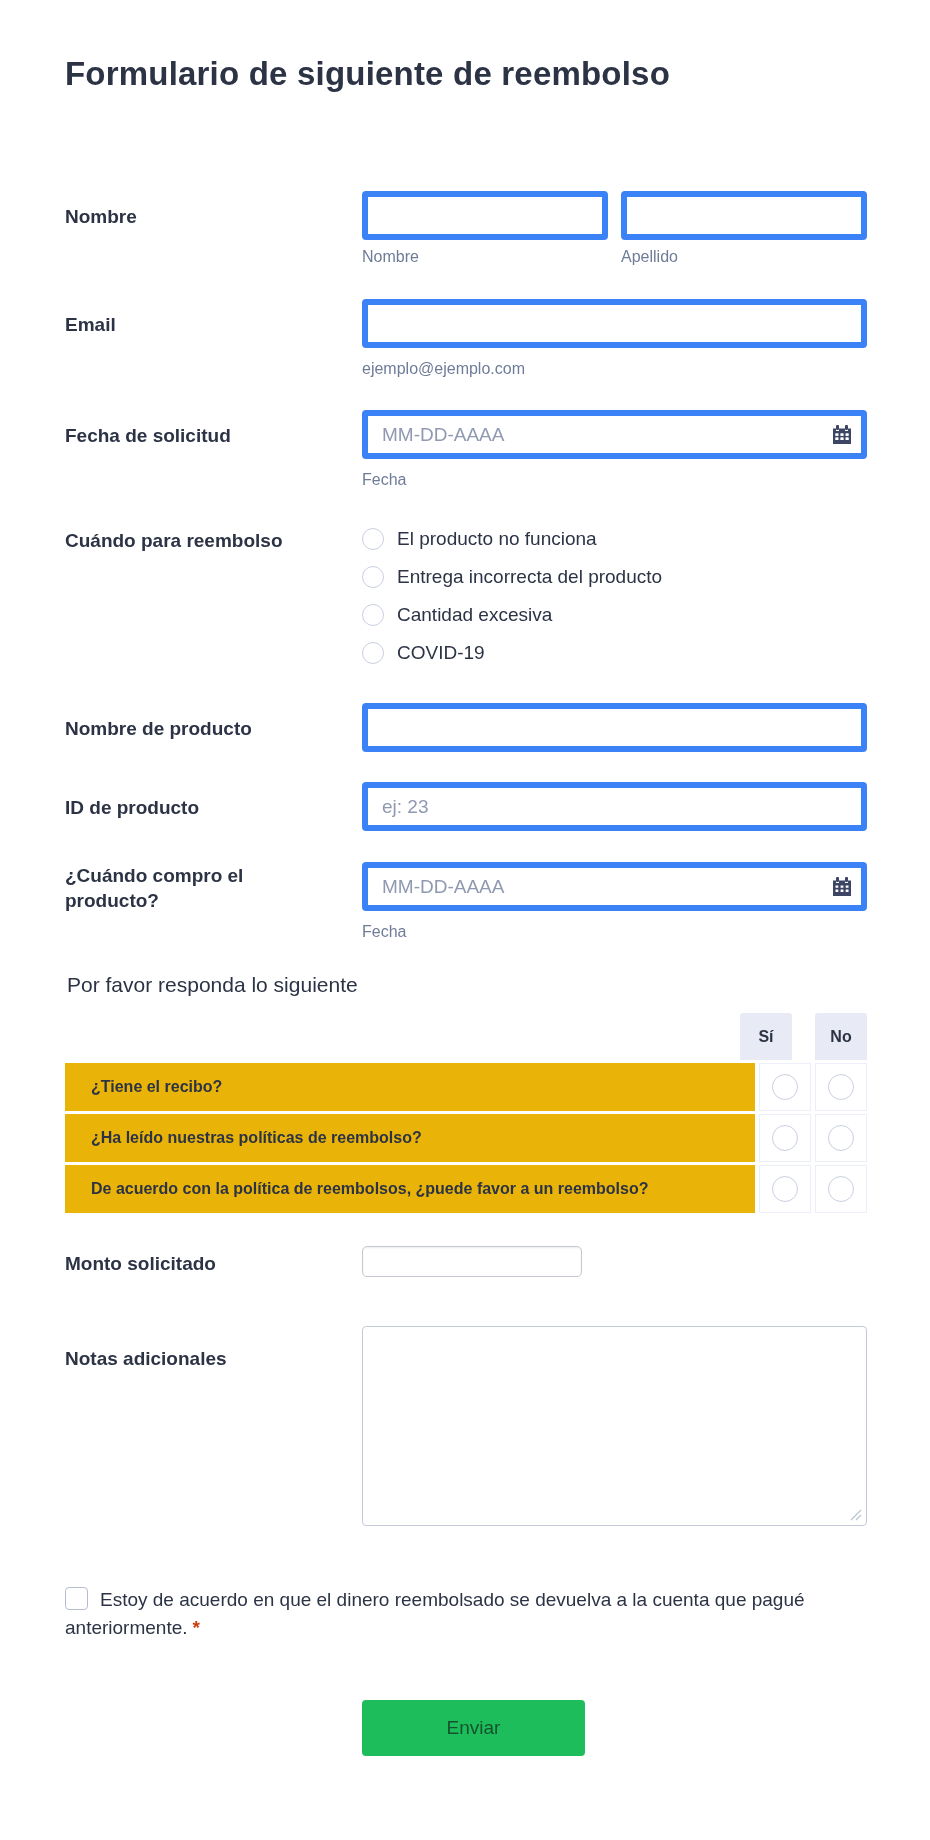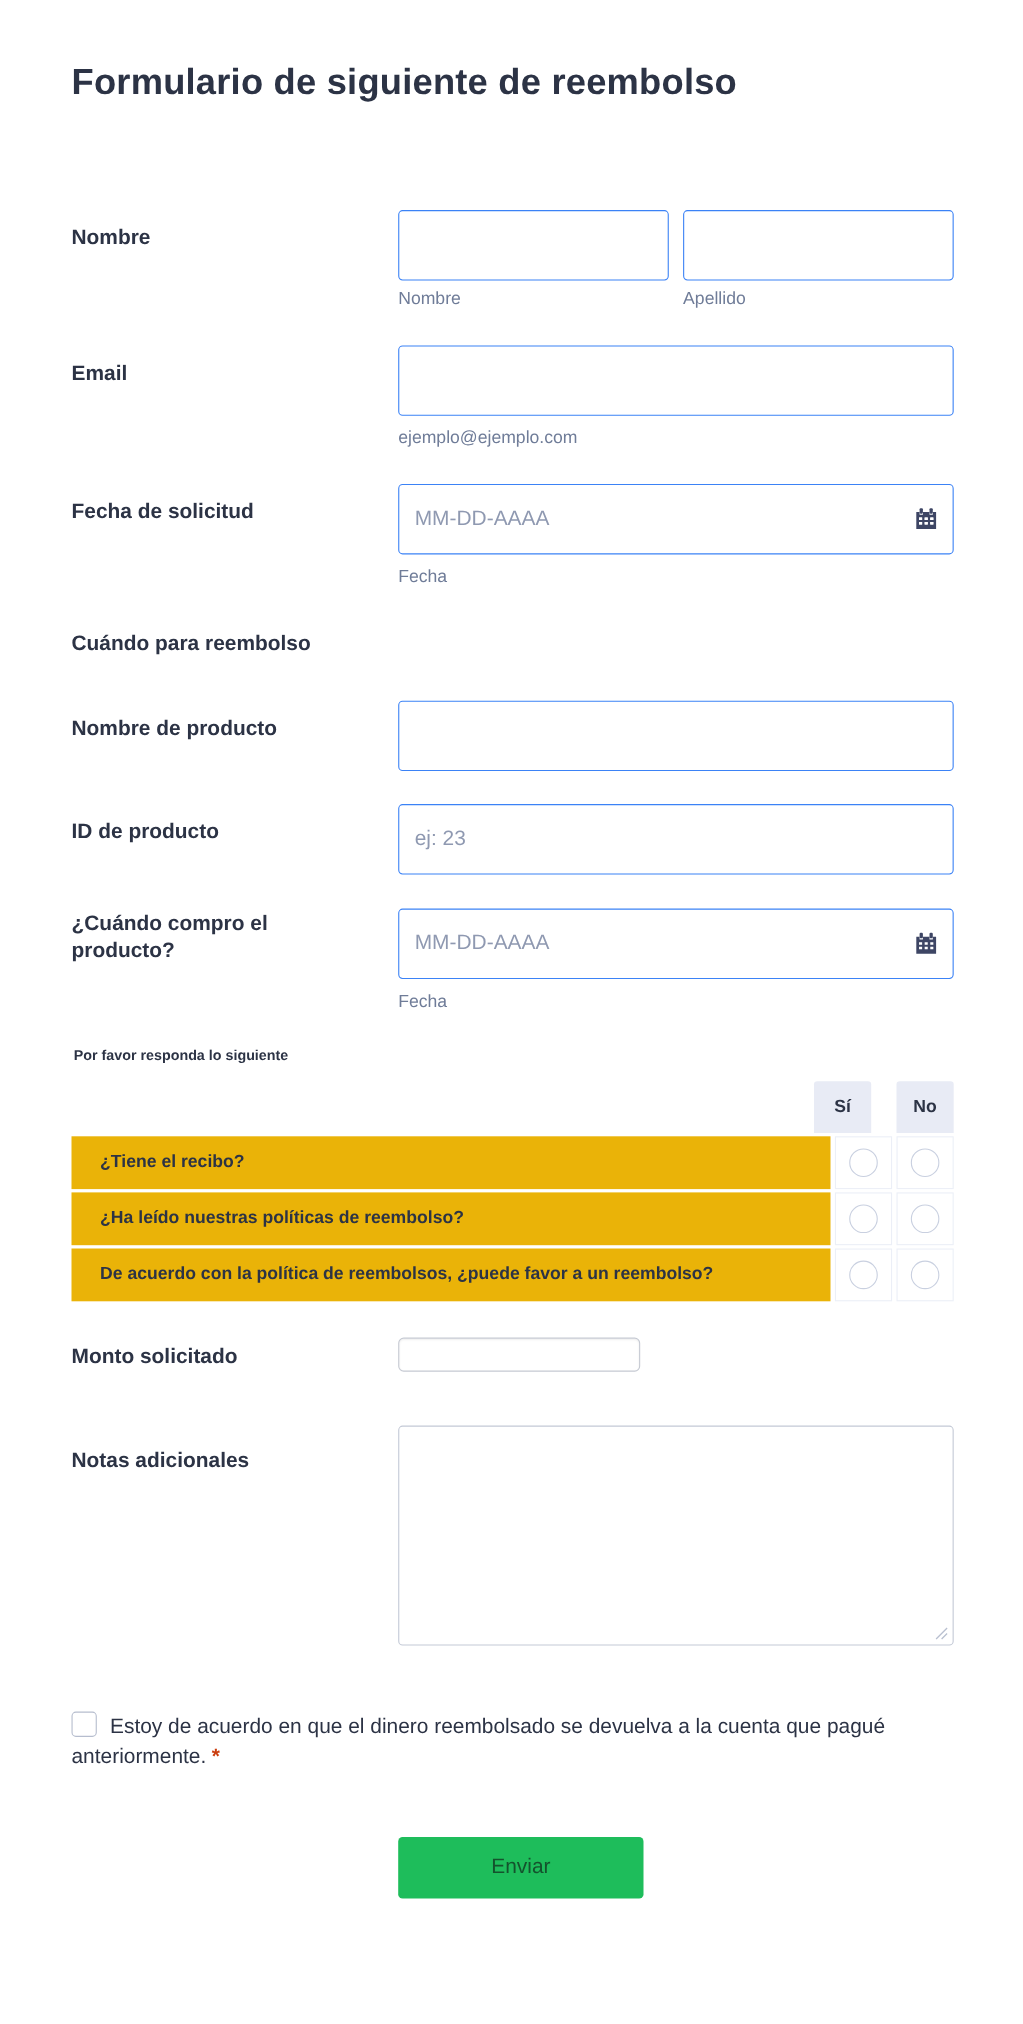--- a/index.html
+++ b/index.html
@@ -29,22 +29,22 @@
     line-height: 25px;
   }
   .v-center { padding-top: 13px; }
   .v-center-sm { padding-top: 5px; }
   .v-top { padding-top: 1px; }
   .v-top-notes { padding-top: 20px; }
   .field-control { flex: 1; min-width: 0; }
 
   .text-input {
     width: 100%;
-    height: 64px;
-    border: 1px solid #3b82f6;
+    height: 49px;
+    border: 6px solid #3b82f6;
     border-radius: 4px;
     background: #ffffff;
     font-family: "Liberation Sans", "DejaVu Sans", sans-serif;
     font-size: 19px;
     color: #be185d;
     padding: 0 14px;
     outline: none;
   }
   .text-input::placeholder { color: #8f99b1; opacity: 1; }
 
@@ -93,22 +93,22 @@
   }
   .radio-option-label {
     margin-left: 13px;
     font-size: 19px;
     color: #2c3345;
   }
 
   .section-heading {
     margin-top: 32px;
     padding-left: 2px;
-    font-size: 13px;
-    font-weight: 700;
+    font-size: 21px;
+    font-weight: 400;
     color: #2c3345;
   }
   .survey-table { margin-top: 16px; }
   .survey-header-row { display: flex; gap: 4px; margin-bottom: 3px; }
   .survey-q-spacer { flex: 1; }
   .survey-col-head {
     width: 52px;
     height: 47px;
     background: #e8ebf5;
     border-radius: 3px 3px 0 0;
@@ -276,20 +276,38 @@
             </svg>
           </span>
         </button>
       </div>
       <span class="sublabel">Fecha</span>
     </div>
   </div>
 
   <div class="field-row row-reason">
     <div class="field-label v-top">Cuándo para reembolso</div>
+    <div class="field-control radio-group">
+      <div class="radio-option">
+        <span class="radio-circle"></span>
+        <span class="radio-option-label">El producto no funciona</span>
+      </div>
+      <div class="radio-option">
+        <span class="radio-circle"></span>
+        <span class="radio-option-label">Entrega incorrecta del producto</span>
+      </div>
+      <div class="radio-option">
+        <span class="radio-circle"></span>
+        <span class="radio-option-label">Cantidad excesiva</span>
+      </div>
+      <div class="radio-option">
+        <span class="radio-circle"></span>
+        <span class="radio-option-label">COVID-19</span>
+      </div>
+    </div>
   </div>
 
   <div class="field-row row-product-name">
     <div class="field-label v-center">Nombre de producto</div>
     <div class="field-control">
       <input type="text" class="text-input" style="">
     </div>
   </div>
 
   <div class="field-row row-product-id">

